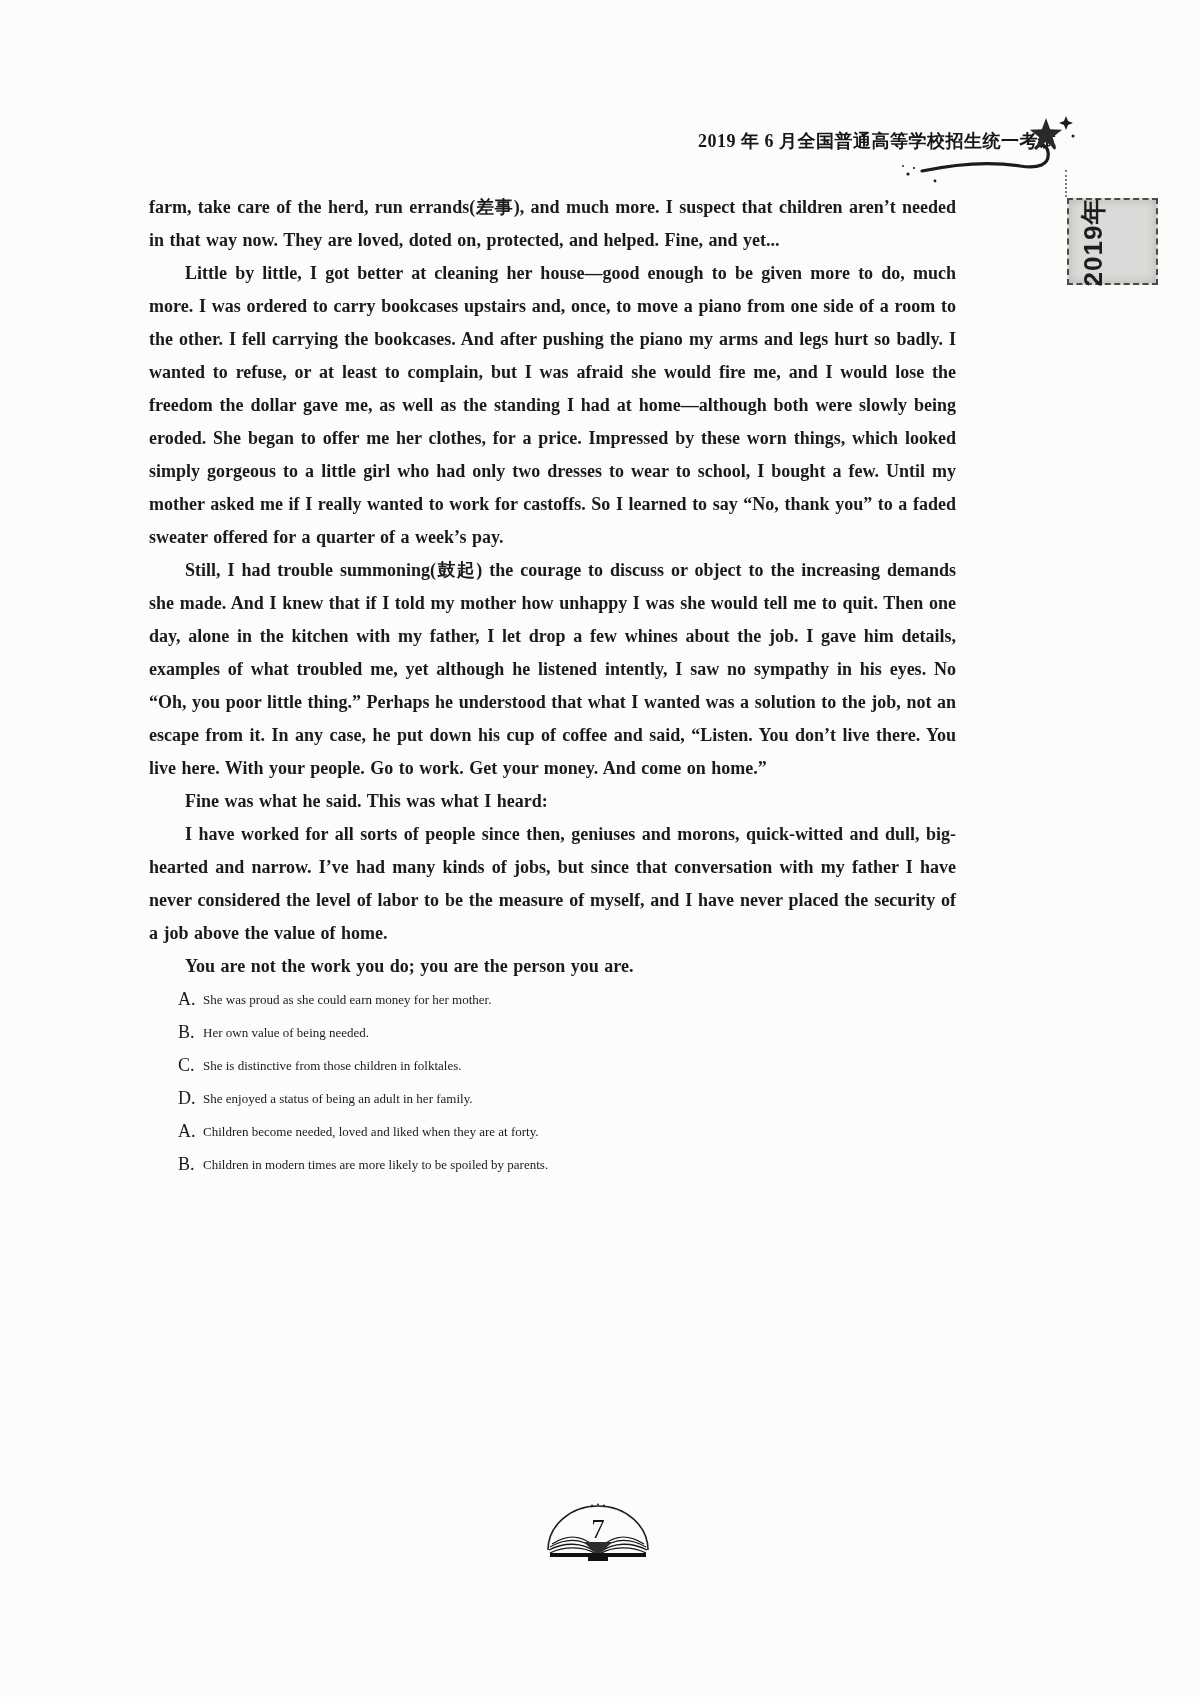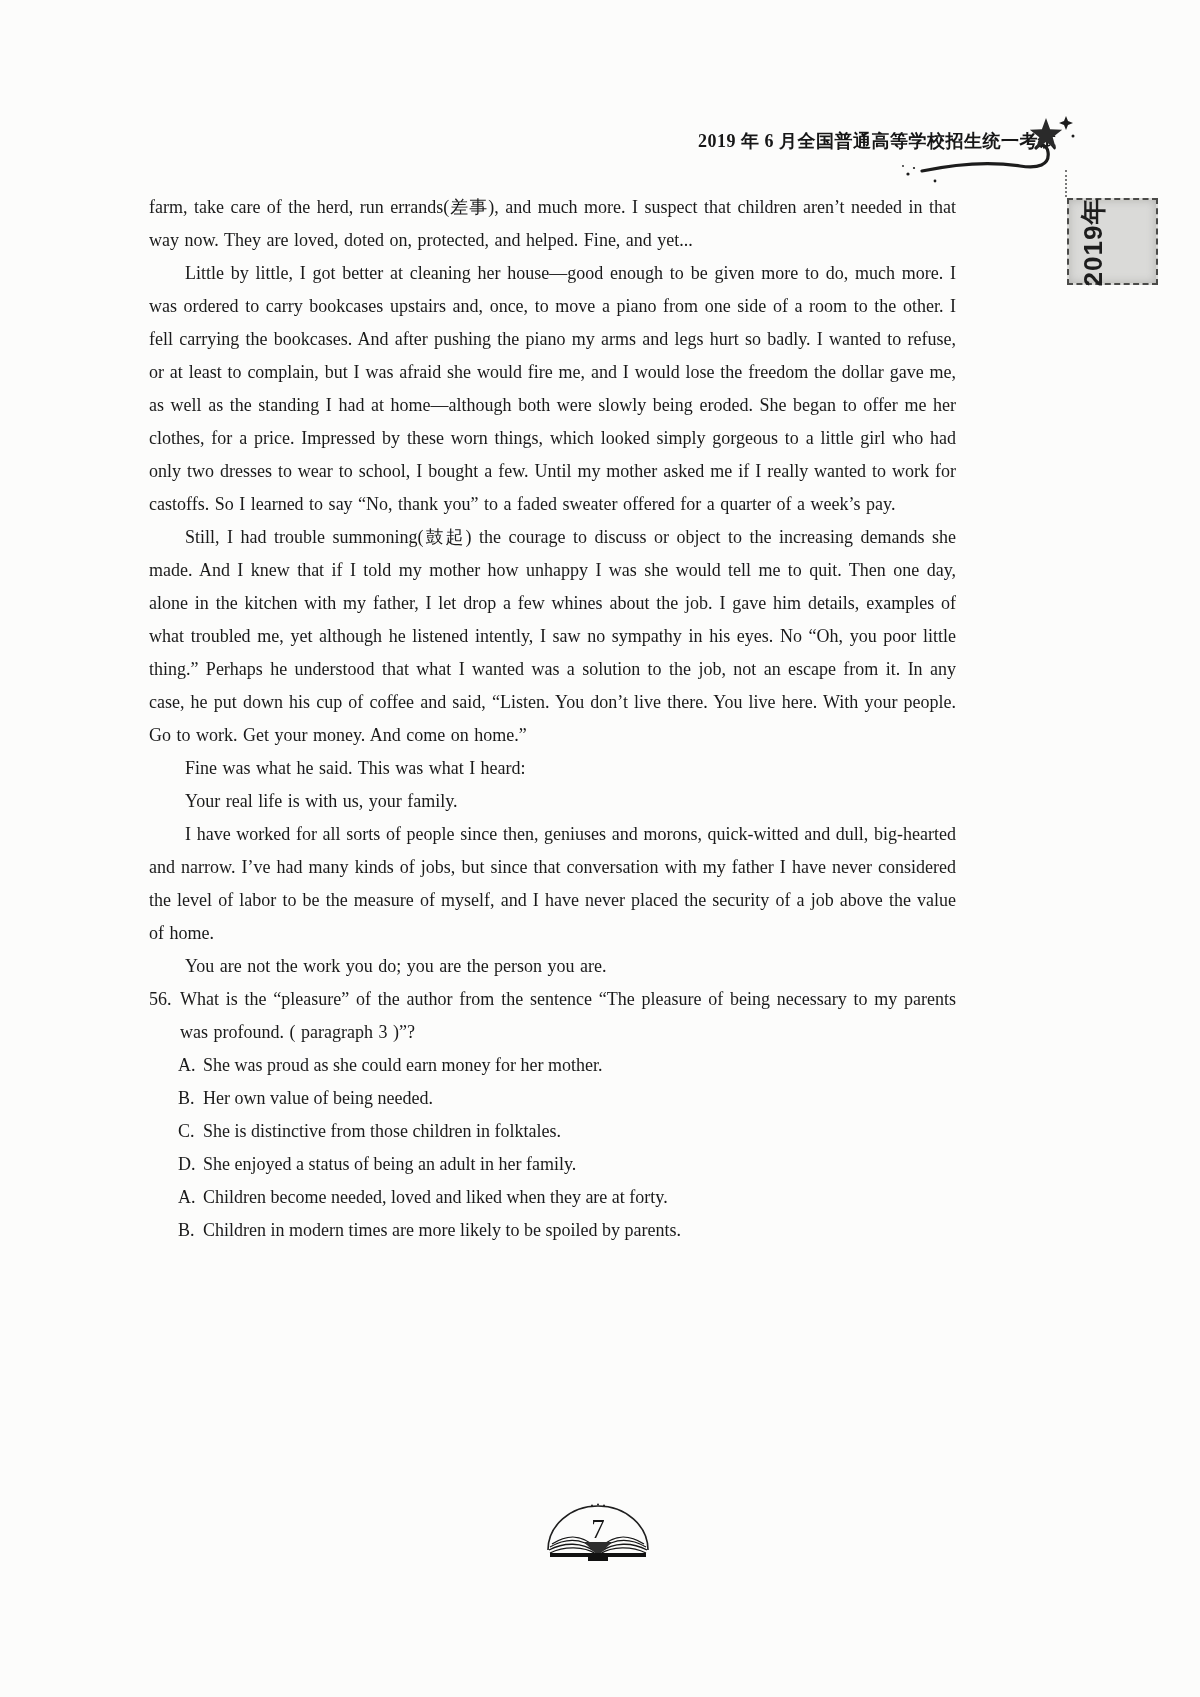--- a/index.html
+++ b/index.html
@@ -35,30 +35,30 @@
     position:absolute;top:50%;left:24px;
     transform:translate(-50%,-50%) rotate(-90deg);
     white-space:nowrap;
     font-family:"Liberation Sans","DejaVu Sans",sans-serif;
     font-weight:700;font-size:26px;color:#1d1d1d;letter-spacing:1px;
   }
   
   .content{position:absolute;left:149px;top:191px;width:807px;}
   .para{
     margin:0;text-align:justify;
-    font-size:18px;line-height:33px;word-spacing:1px;
+    font-size:18px;line-height:33px;word-spacing:1px;font-weight:bold;
   }
   .para.indent{text-indent:36px;}
   .question{display:grid;grid-template-columns:31px 1fr;margin:0;}
   .qnum{font-size:18px;line-height:33px;}
   .qstem{font-size:18px;line-height:33px;text-align:justify;word-spacing:1px;}
   .options{margin-left:29px;}
   .option{display:grid;grid-template-columns:25px 1fr;}
   .olabel{font-size:18px;line-height:33px;}
-  .otext{font-size:18px;line-height:33px;}
+  .otext{font-size:13px;line-height:33px;}
   
   .footer-book{position:absolute;left:538px;top:1498px;width:120px;height:64px;}
   .footer-book text{
     font-family:"Liberation Serif","DejaVu Serif",serif;
     font-size:27px;fill:#151515;
   }
 </style>
 </head>
 <body>
 
@@ -84,28 +84,23 @@
 
   <div class="year-tab">
     <span class="tab-label">2019年</span>
   </div>
 
   <div class="content">
     <p class="para">farm, take care of the herd, run errands(差事), and much more.  I suspect that children aren’t needed in that way now.  They are loved, doted on, protected, and helped.  Fine, and yet...</p>
     <p class="para indent">Little by little, I got better at cleaning her house—good enough to be given more to do, much more.  I was ordered to carry bookcases upstairs and, once, to move a piano from one side of a room to the other.  I fell carrying the bookcases.  And after pushing the piano my arms and legs hurt so badly.  I wanted to refuse, or at least to complain, but I was afraid she would fire me, and I would lose the freedom the dollar gave me, as well as the standing I had at home—although both were slowly being eroded.  She began to offer me her clothes, for a price. Impressed by these worn things, which looked simply gorgeous to a little girl who had only two dresses to wear to school, I bought a few.  Until my mother asked me if I really wanted to work for castoffs. So I learned to say “No, thank you” to a faded sweater offered for a quarter of a week’s pay.</p>
     <p class="para indent">Still, I had trouble summoning(鼓起) the courage to discuss or object to the increasing demands she made.  And I knew that if I told my mother how unhappy I was she would tell me to quit.  Then one day, alone in the kitchen with my father, I let drop a few whines about the job.  I gave him details, examples of what troubled me, yet although he listened intently, I saw no sympathy in his eyes.  No “Oh, you poor little thing.”  Perhaps he understood that what I wanted was a solution to the job, not an escape from it.  In any case, he put down his cup of coffee and said, “Listen.  You don’t live there.  You live here.  With your people.  Go to work. Get your money.  And come on home.”</p>
     <p class="para indent">Fine was what he said.  This was what I heard:</p>
-    <p class="para indent">Your real life is with us, your family.</p>
     <p class="para indent">I have worked for all sorts of people since then, geniuses and morons, quick-witted and dull, big-hearted and narrow.  I’ve had many kinds of jobs, but since that conversation with my father I have never considered the level of labor to be the measure of myself, and I have never placed the security of a job above the value of home.</p>
     <p class="para indent">You are not the work you do; you are the person you are.</p>
 
-    <div class="question">
-      <span class="qnum">56.</span>
-      <span class="qstem">What is the “pleasure” of the author from the sentence “The pleasure of being necessary to my parents was profound. ( paragraph 3 )”?</span>
-    </div>
     <div class="options">
       <div class="option">
         <span class="olabel">A.</span>
         <span class="otext">She was proud as she could earn money for her mother.</span>
       </div>
       <div class="option">
         <span class="olabel">B.</span>
         <span class="otext">Her own value of being needed.</span>
       </div>
       <div class="option">

